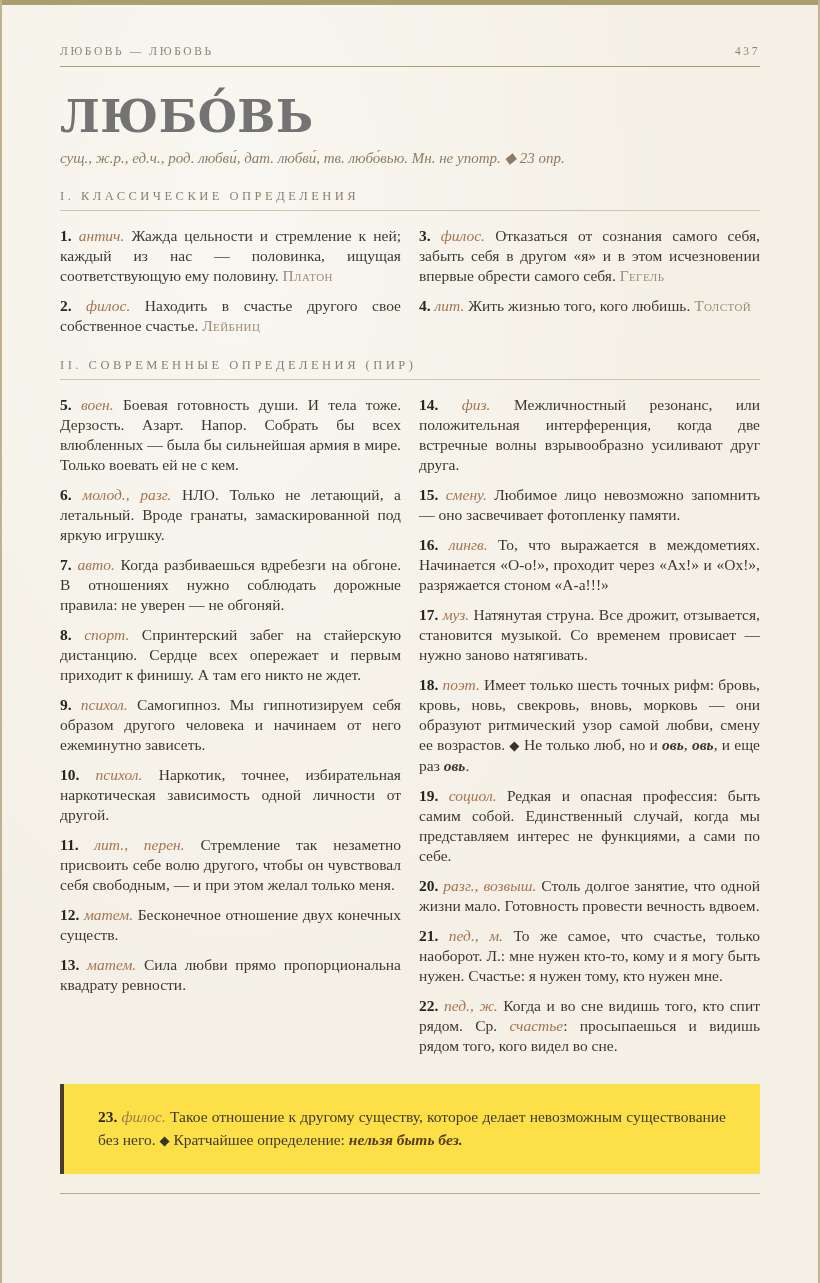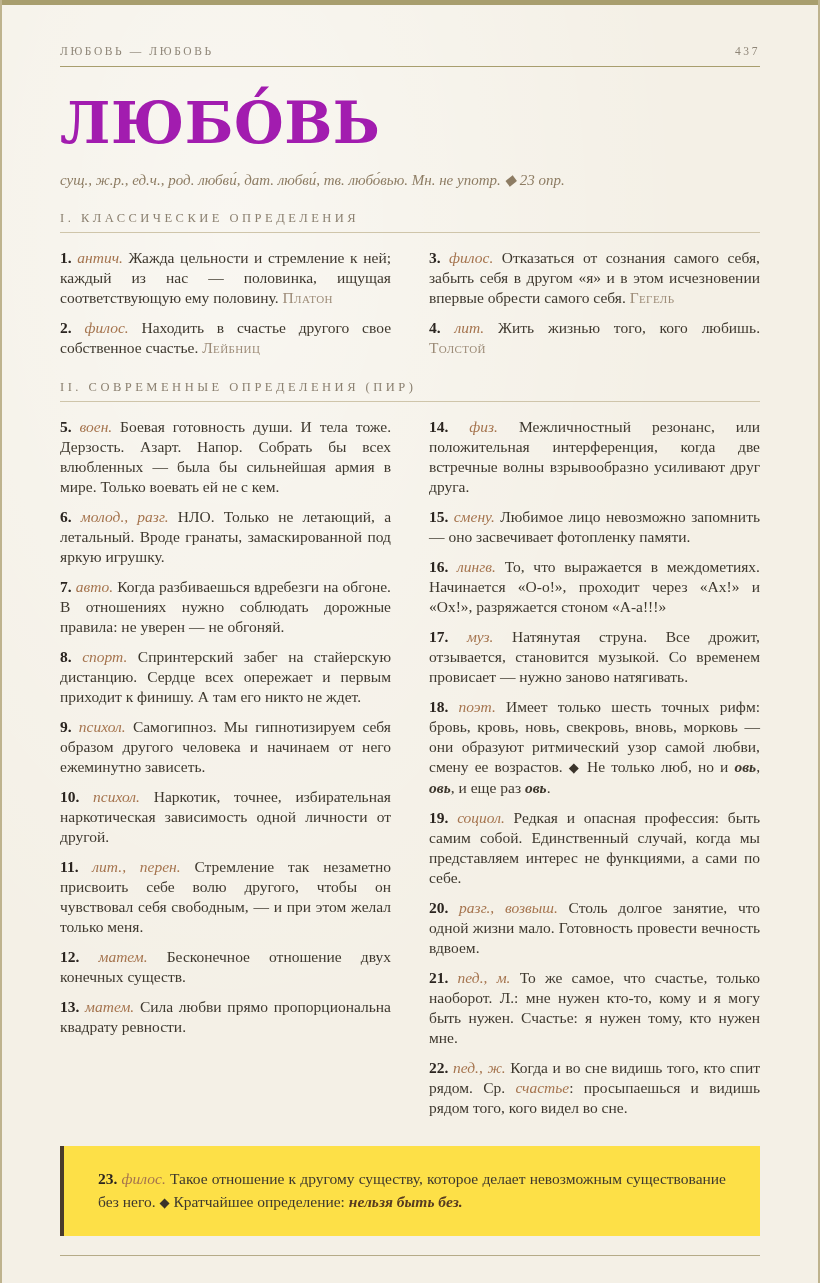--- a/index.html
+++ b/index.html
@@ -28,49 +28,49 @@
     margin-top: 40px;
     font-size: 11.5px;
     letter-spacing: 2.6px;
     color: #8e8577;
   }
   .header-rule { border: 0; border-top: 1.5px solid #a89e6e; margin-top: 9px; }
 
   h1.headword {
     font-family: "DejaVu Serif", serif;
     font-weight: bold;
-    font-size: 57px;
+    font-size: 45px;
     line-height: 1.05;
-    color: #a21caf;
+    color: #737373;
     margin-top: 26px;
     letter-spacing: 0.5px;
   }
   .pronunciation {
     font-style: italic;
     font-size: 19px;
     color: #4a3f33;
     margin-top: 13px;
   }
   .grammar {
     font-style: italic;
     font-size: 15px;
     color: #8d7c63;
-    margin-top: 18px;
+    margin-top: 9px;
   }
 
   section h2 {
     font-weight: normal;
     font-size: 12.5px;
     letter-spacing: 3.5px;
     color: #8b8070;
     margin-top: 22px;
   }
   .section-rule { border: 0; border-top: 1px solid #cfc5aa; margin: 6px 0 15px; }
 
-  .cols { display: grid; grid-template-columns: 1fr 1fr; column-gap: 38px; align-items: start; }
+  .cols { display: grid; grid-template-columns: 1fr 1fr; column-gap: 18px; align-items: start; }
 
   p.def {
     font-size: 15.5px;
     line-height: 20px;
     text-align: justify;
     color: #3e382e;
     margin-bottom: 10px;
   }
   p.def:last-child { margin-bottom: 0; }
   .num { font-weight: bold; color: #2b2520; }

